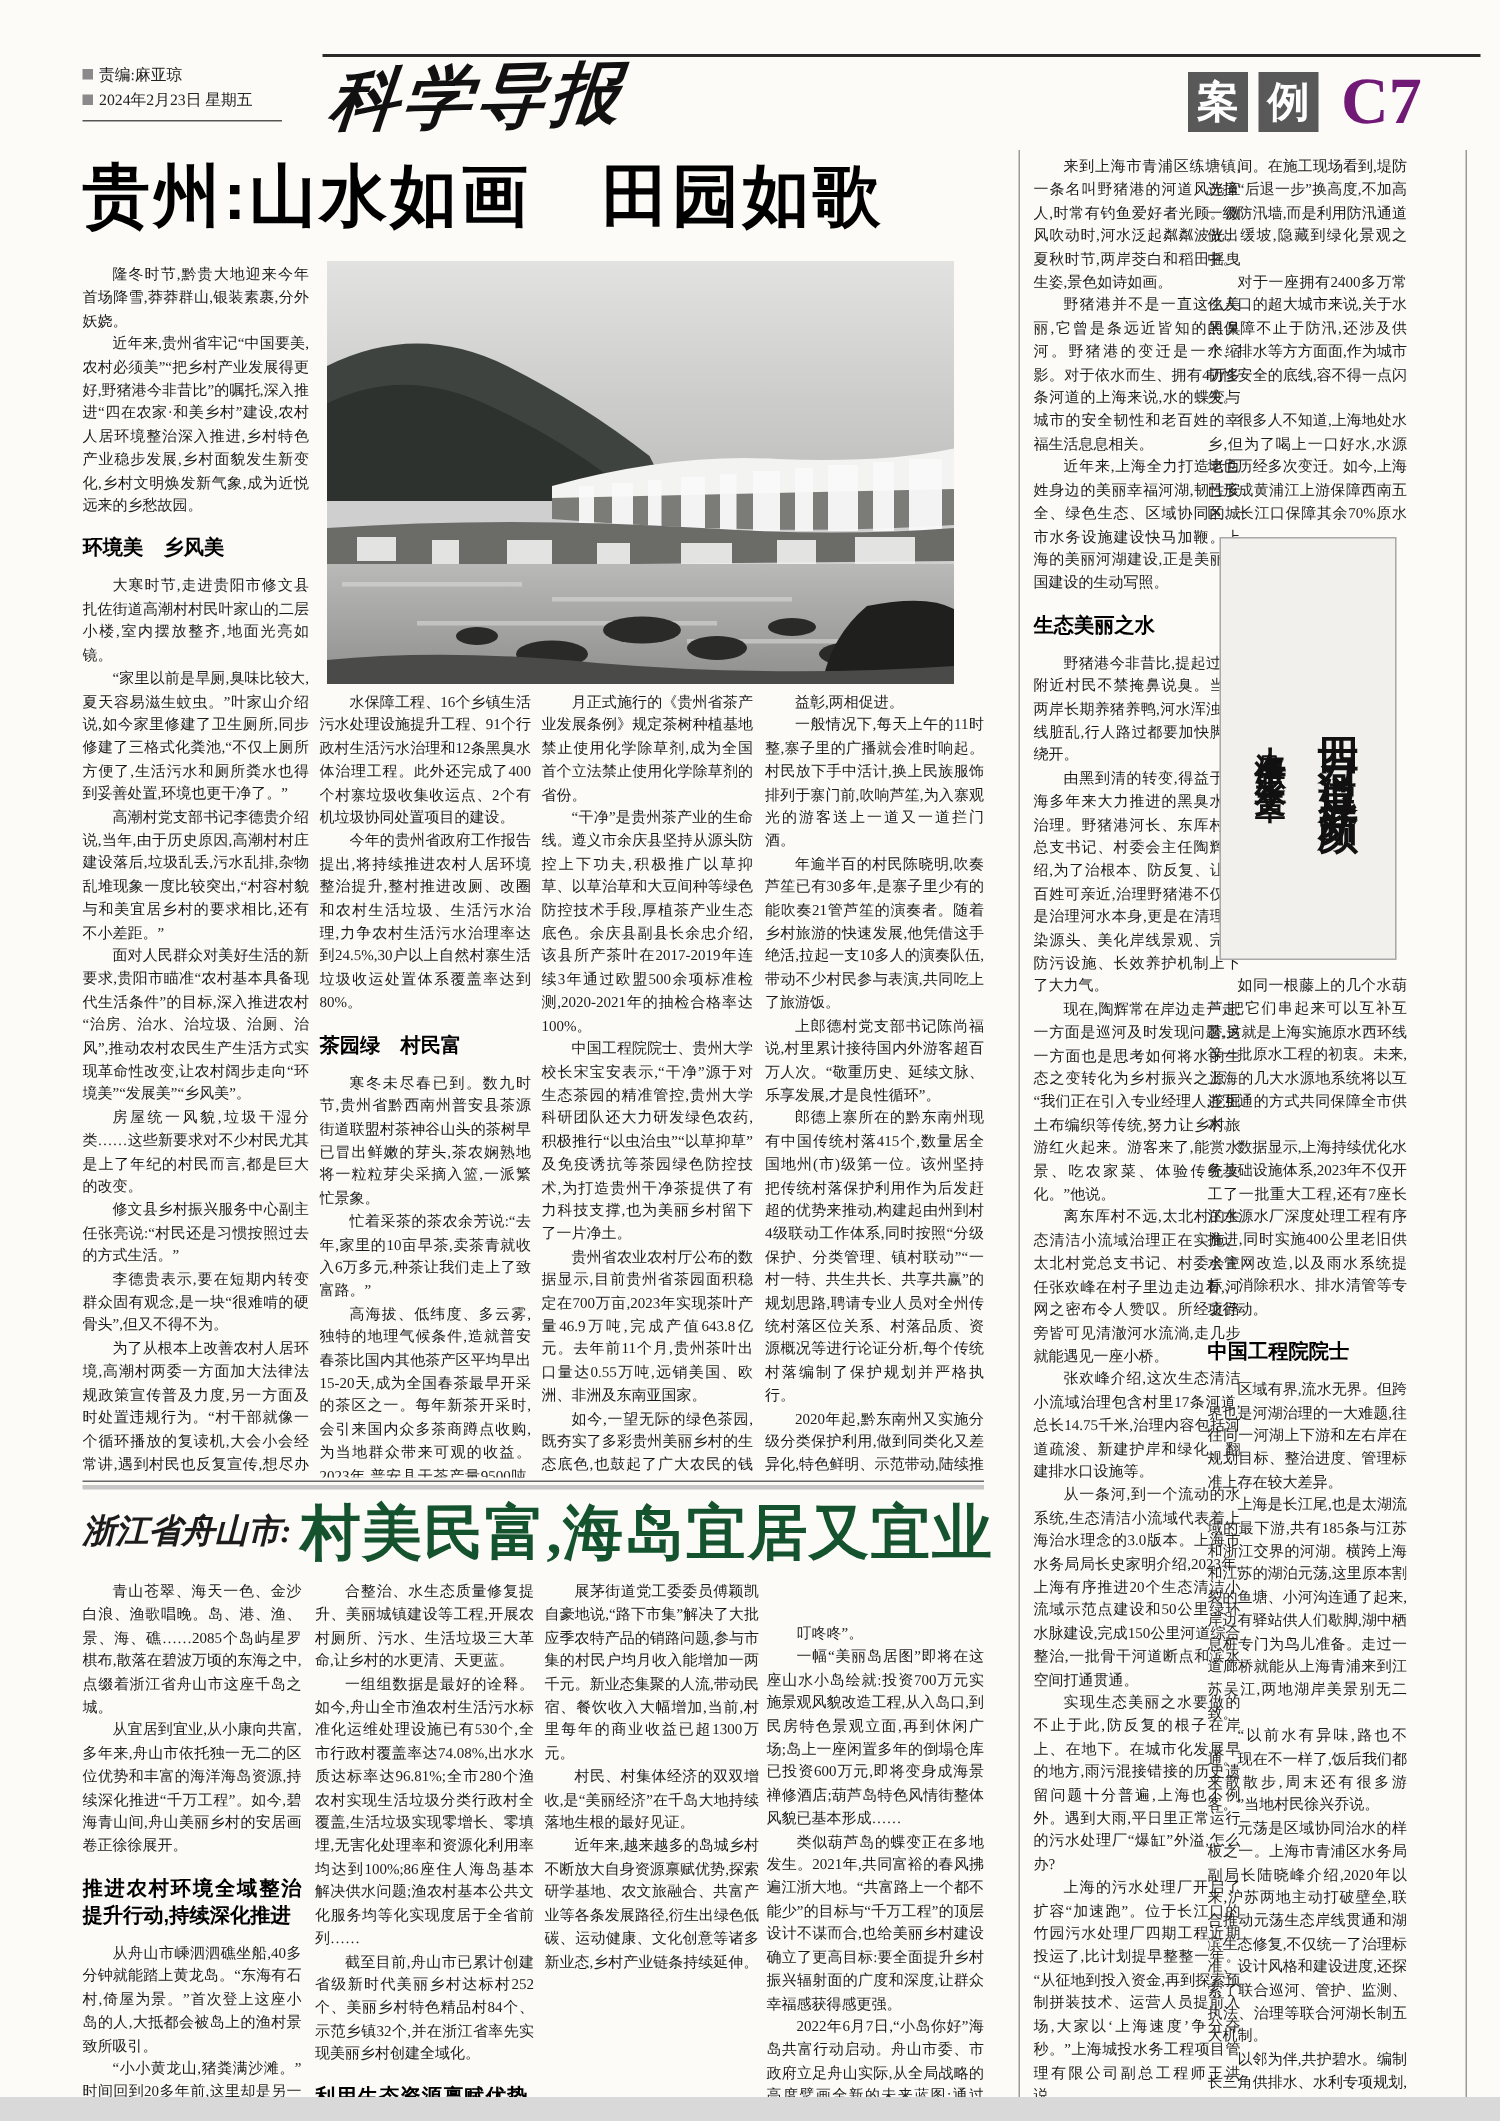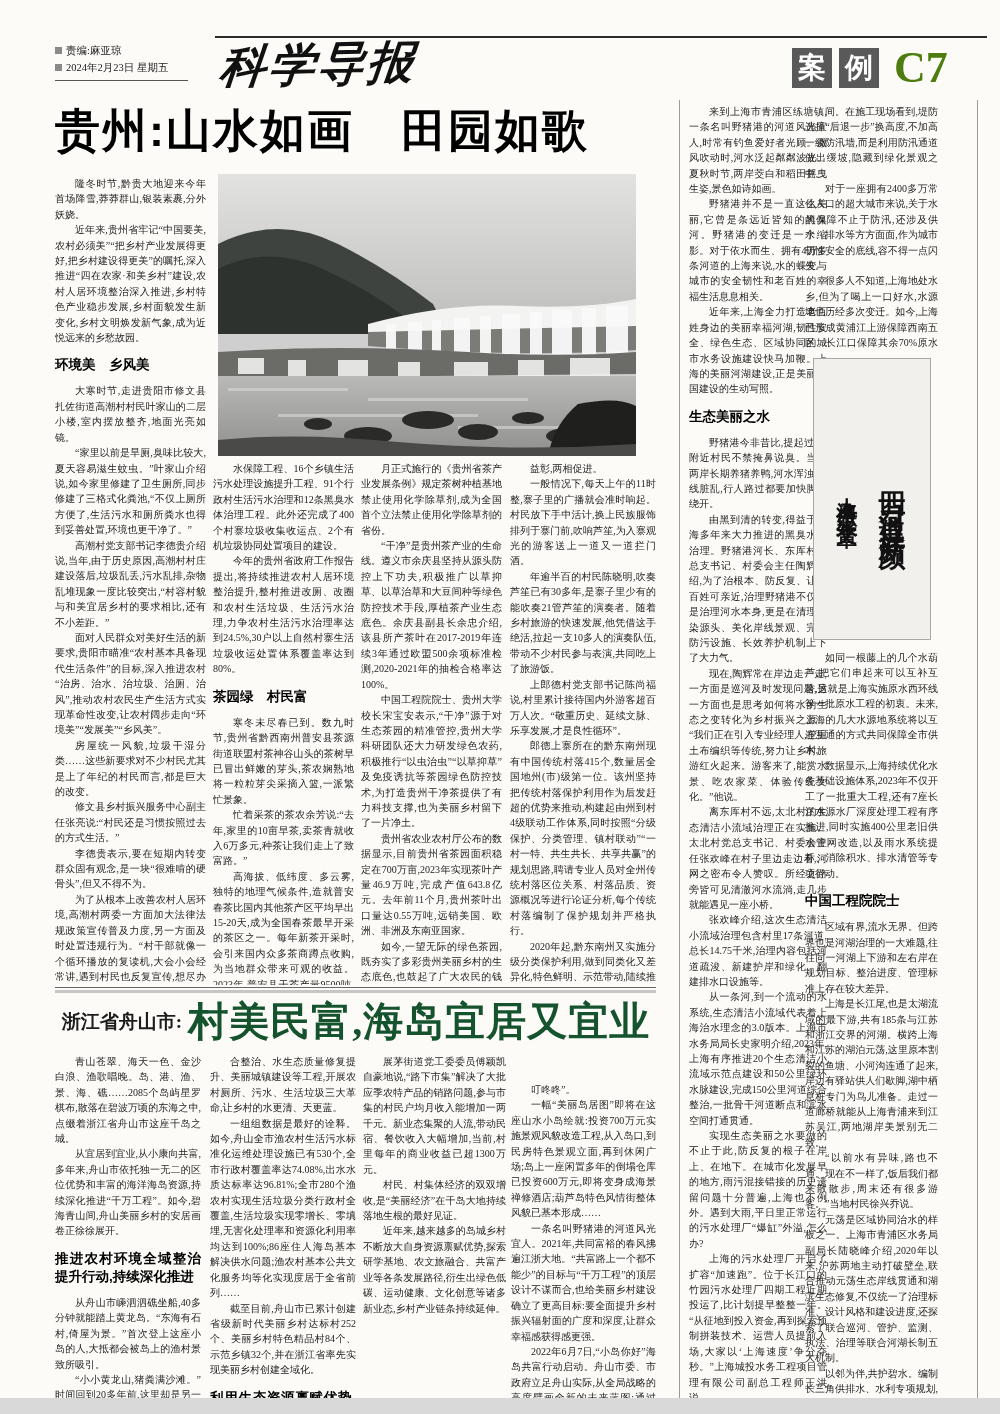--- a/index.html
+++ b/index.html
@@ -9,40 +9,40 @@
   .toprule{position:absolute;left:215px;top:36px;width:772px;height:2px;background:#2a2a2a;}
   .edblock{position:absolute;left:55px;top:42px;font-size:10.5px;line-height:17px;color:#222;}
   .edblock .sq{display:inline-block;width:7px;height:7px;background:#8a8a8a;margin-right:4px;}
   .edunderline{position:absolute;left:55px;top:80px;width:133px;height:1px;background:#555;}
   .masthead{position:absolute;left:220px;top:34px;font-size:46px;font-weight:bold;font-style:italic;
             letter-spacing:3px;transform:skewX(-7deg) rotate(-1.5deg);color:#111;
             font-family:"DejaVu Serif","Liberation Serif",serif;}
   .secarea{position:absolute;left:792px;top:42px;display:flex;align-items:center;gap:7px;}
   .secbox{width:40px;height:40px;background:#595959;color:#fff;font-family:"Liberation Sans",sans-serif;
           font-weight:bold;font-size:28px;line-height:40px;text-align:center;}
-  .pageno{font-size:44px;font-weight:bold;margin-left:8px;color:#4d7c0f;font-family:"Liberation Serif",serif;}
+  .pageno{font-size:44px;font-weight:bold;margin-left:8px;color:#701a75;font-family:"Liberation Serif",serif;}
   
   .col{position:absolute;overflow:hidden;text-align:justify;}
   .para{font-size:10px;line-height:15.4px;margin:0;text-indent:2em;}
   .subhead{font-family:"Liberation Sans","DejaVu Sans",sans-serif;font-weight:bold;font-size:13.5px;
            margin:11px 0 9px;text-indent:0;line-height:18px;color:#000;}
   
   .gz-headline{position:absolute;left:55px;top:96px;width:602px;height:70px;margin:0;
                font-family:"Liberation Sans","DejaVu Sans",sans-serif;font-weight:900;font-size:45px;
                line-height:70px;letter-spacing:2px;color:#000;white-space:nowrap;}
   .photo{position:absolute;left:218px;top:174px;width:418px;height:282px;display:block;background:#cfcfcf;}
   .gz-c1{left:55px;top:176px;width:151px;height:808px;}
   .gz-c2{left:213px;top:461px;width:141px;height:524px;}
   .gz-c3{left:361px;top:461px;width:141px;height:524px;}
   .gz-c4{left:510px;top:461px;width:146px;height:524px;}
   .divider1{position:absolute;left:55px;top:987px;width:601px;height:1px;background:#666;}
   .divider2{position:absolute;left:55px;top:990px;width:601px;height:3px;background:#c6c6c6;}
   
   .zs-head{position:absolute;left:55px;top:994px;width:602px;height:54px;text-align:center;white-space:nowrap;}
-  .zs-kicker{font-size:19px;font-weight:bold;position:relative;top:-7px;margin-right:6px;}
+  .zs-kicker{font-size:22px;font-weight:bold;position:relative;top:-7px;margin-right:6px;font-style:italic;}
   .zs-title{font-size:40px;font-weight:bold;letter-spacing:1px;color:#14532d;}
   .zs-c1{left:55px;top:1054px;width:146px;height:352px;}
   .zs-c2{left:210px;top:1054px;width:146px;height:352px;}
   .zs-c3{left:363px;top:1054px;width:143px;height:352px;}
   .zs-c4{left:511px;top:1082px;width:145px;height:352px;}
   
   .vrule{position:absolute;top:100px;width:1px;height:1306px;background:#9a9a9a;}
   .vrule.l{left:679px;} .vrule.r{left:977px;}
   .sh-a{left:689px;top:104px;width:138px;height:1300px;}
   .shb{position:absolute;left:805px;top:104px;width:133px;height:1300px;display:flex;flex-direction:column;}
@@ -127,21 +127,21 @@
         <ellipse cx="310" cy="244" rx="16" ry="6"></ellipse>
       <ellipse cx="100" cy="250" rx="14" ry="6"></ellipse>
         <ellipse cx="350" cy="262" rx="22" ry="8"></ellipse>
     </g>
     <path d="M360,230 Q400,222 418,232 L418,282 L330,282 Q336,250 360,230 Z" fill="#1f1f1d"></path>
     <path d="M0,266 Q80,258 180,268 Q300,278 418,270 L418,282 L0,282 Z" fill="#4a4a48"></path>
   </svg>
 
   <div class="col gz-c1">
       <p class="para">隆冬时节,黔贵大地迎来今年首场降雪,莽莽群山,银装素裹,分外妖娆。</p>
-      <p class="para">近年来,贵州省牢记“中国要美,农村必须美”“把乡村产业发展得更好,把乡村建设得更美”的嘱托,深入推进“四在农家·和美乡村”建设,农村人居环境整治深入推进,乡村特色产业稳步发展,乡村面貌发生新变化,乡村文明焕发新气象,成为近悦远来的乡愁故园。</p>
+      <p class="para">近年来,贵州省牢记“中国要美,农村必须美”“把乡村产业发展得更好,野猪港今非昔比”的嘱托,深入推进“四在农家·和美乡村”建设,农村人居环境整治深入推进,乡村特色产业稳步发展,乡村面貌发生新变化,乡村文明焕发新气象,成为近悦远来的乡愁故园。</p>
       <h3 class="subhead">环境美　乡风美</h3>
       <p class="para">大寒时节,走进贵阳市修文县扎佐街道高潮村村民叶家山的二层小楼,室内摆放整齐,地面光亮如镜。</p>
       <p class="para">“家里以前是旱厕,臭味比较大,夏天容易滋生蚊虫。”叶家山介绍说,如今家里修建了卫生厕所,同步修建了三格式化粪池,“不仅上厕所方便了,生活污水和厕所粪水也得到妥善处置,环境也更干净了。”</p>
       <p class="para">高潮村党支部书记李德贵介绍说,当年,由于历史原因,高潮村村庄建设落后,垃圾乱丢,污水乱排,杂物乱堆现象一度比较突出,“村容村貌与和美宜居乡村的要求相比,还有不小差距。”</p>
       <p class="para">面对人民群众对美好生活的新要求,贵阳市瞄准“农村基本具备现代生活条件”的目标,深入推进农村“治房、治水、治垃圾、治厕、治风”,推动农村农民生产生活方式实现革命性改变,让农村阔步走向“环境美”“发展美”“乡风美”。</p>
       <p class="para">房屋统一风貌,垃圾干湿分类……这些新要求对不少村民尤其是上了年纪的村民而言,都是巨大的改变。</p>
       <p class="para">修文县乡村振兴服务中心副主任张亮说:“村民还是习惯按照过去的方式生活。”</p>
       <p class="para">李德贵表示,要在短期内转变群众固有观念,是一块“很难啃的硬骨头”,但又不得不为。</p>
       <p class="para">为了从根本上改善农村人居环境,高潮村两委一方面加大法律法规政策宣传普及力度,另一方面及时处置违规行为。“村干部就像一个循环播放的复读机,大会小会经常讲,遇到村民也反复宣传,想尽办法把政策宣传到位。”李德贵说,“村干部用笨功夫促进了群众思想大转变。”</p>
     </div>
@@ -189,21 +189,21 @@
       <h3 class="subhead">利用生态资源禀赋优势,乡村风景变“钱景”</h3>
     </div>
   <div class="col zs-c3">
       <p class="para">展茅街道党工委委员傅颖凯自豪地说,“路下市集”解决了大批应季农特产品的销路问题,参与市集的村民户均月收入能增加一两千元。新业态集聚的人流,带动民宿、餐饮收入大幅增加,当前,村里每年的商业收益已超1300万元。</p>
       <p class="para">村民、村集体经济的双双增收,是“美丽经济”在千岛大地持续落地生根的最好见证。</p>
       <p class="para">近年来,越来越多的岛城乡村不断放大自身资源禀赋优势,探索研学基地、农文旅融合、共富产业等各条发展路径,衍生出绿色低碳、运动健康、文化创意等诸多新业态,乡村产业链条持续延伸。</p>
     </div>
   <div class="col zs-c4">
       <p class="para">叮咚咚”。</p>
       <p class="para">一幅“美丽岛居图”即将在这座山水小岛绘就:投资700万元实施景观风貌改造工程,从入岛口,到民房特色景观立面,再到休闲广场;岛上一座闲置多年的倒塌仓库已投资600万元,即将变身成海景禅修酒店;葫芦岛特色风情街整体风貌已基本形成……</p>
-      <p class="para">一条名叫野猪港的河道风光宜人。2021年,共同富裕的春风拂遍江浙大地。“共富路上一个都不能少”的目标与“千万工程”的顶层设计不谋而合,也给美丽乡村建设确立了更高目标:要全面提升乡村振兴辐射面的广度和深度,让群众幸福感获得感更强。</p>
+      <p class="para">类似葫芦岛的蝶变正在多地发生。2021年,共同富裕的春风拂遍江浙大地。“共富路上一个都不能少”的目标与“千万工程”的顶层设计不谋而合,也给美丽乡村建设确立了更高目标:要全面提升乡村振兴辐射面的广度和深度,让群众幸福感获得感更强。</p>
       <p class="para">2022年6月7日,“小岛你好”海岛共富行动启动。舟山市委、市政府立足舟山实际,从全局战略的高度擘画全新的未来蓝图:通过“一岛一品、一岛一策”差异化发展路径,用3年时间打造30个各具特色、令人向往的美丽海岛。</p>
     </div>
 
   <div class="vrule l"></div>
   <div class="vrule r"></div>
   <div class="col sh-a">
       <p class="para">来到上海市青浦区练塘镇,一条名叫野猪港的河道风光宜人,时常有钓鱼爱好者光顾。微风吹动时,河水泛起粼粼波光。夏秋时节,两岸茭白和稻田摇曳生姿,景色如诗如画。</p>
       <p class="para">野猪港并不是一直这么美丽,它曾是条远近皆知的黑臭河。野猪港的变迁是一个缩影。对于依水而生、拥有4万多条河道的上海来说,水的蝶变与城市的安全韧性和老百姓的幸福生活息息相关。</p>
       <p class="para">近年来,上海全力打造老百姓身边的美丽幸福河湖,韧性安全、绿色生态、区域协同的城市水务设施建设快马加鞭。上海的美丽河湖建设,正是美丽中国建设的生动写照。</p>
       <h3 class="subhead">生态美丽之水</h3>

